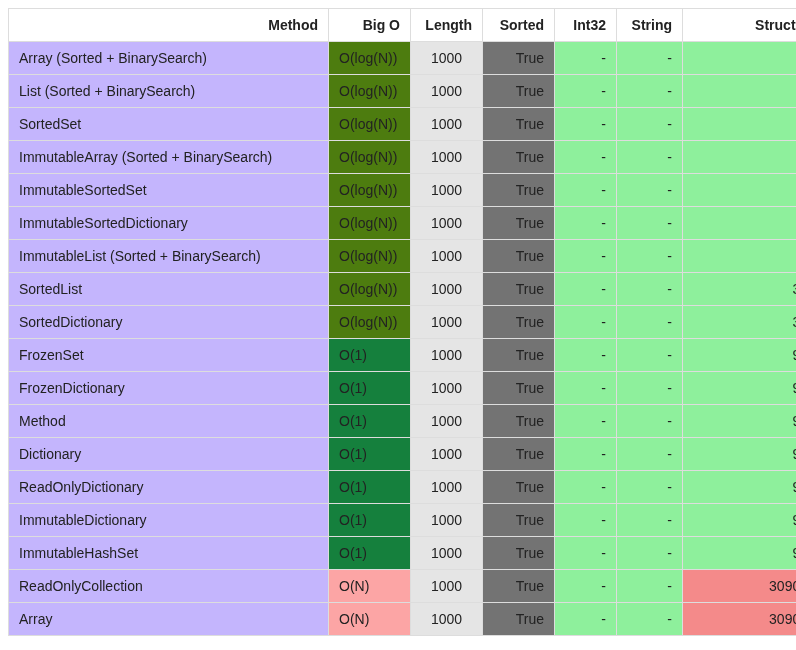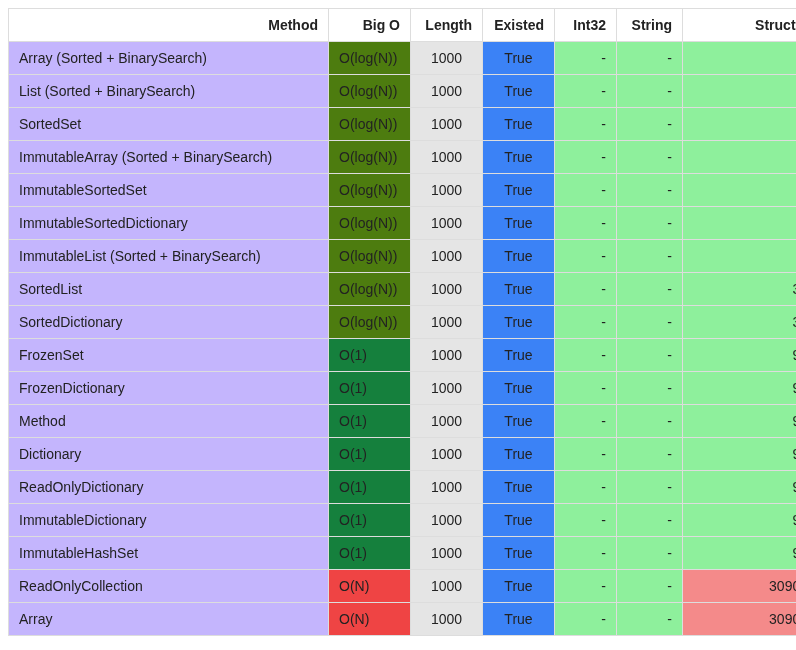--- a/index.html
+++ b/index.html
@@ -45,23 +45,23 @@
   col.c-length { width: 72px; }
   col.c-exist  { width: 72px; }
   col.c-int32  { width: 62px; }
   col.c-string { width: 66px; }
   col.c-struct { width: 136px; }
 
   
   .method-cell { background: #c4b5fd; text-align: left; }
   .bigo-log { background: #4d7c0f; text-align: left; }
   .bigo-o1  { background: #15803d; text-align: left; }
-  .bigo-on  { background: #ef4444; text-align: left; }
+  .bigo-on  { background: #fca5a5; text-align: left; }
   .length-cell  { background: #e5e5e5; text-align: center; }
-  .existed-cell { background: #3b82f6; text-align: center; }
+  .existed-cell { background: #737373; text-align: right; }
   .val-green { background: #8ef09c; text-align: right; }
   .val-red   { background: #f48a8a; text-align: right; }
 
   
   thead th { background: #fff; }
 </style>
 </head>
 <body>
 
 <div class="wrap">
@@ -73,21 +73,21 @@
       <col class="c-exist">
       <col class="c-int32">
       <col class="c-string">
       <col class="c-struct">
     </colgroup>
     <thead>
       <tr>
         <th>Method</th>
         <th>Big O</th>
         <th>Length</th>
-        <th>Existed</th>
+        <th>Sorted</th>
         <th>Int32</th>
         <th>String</th>
         <th>StructIn</th>
       </tr>
     </thead>
     <tbody id="tbody">
         <tr>
           <td class="method-cell">Array (Sorted + BinarySearch)</td>
           <td class="bigo-log">O(log(N))</td>
           <td class="length-cell">1000</td>

